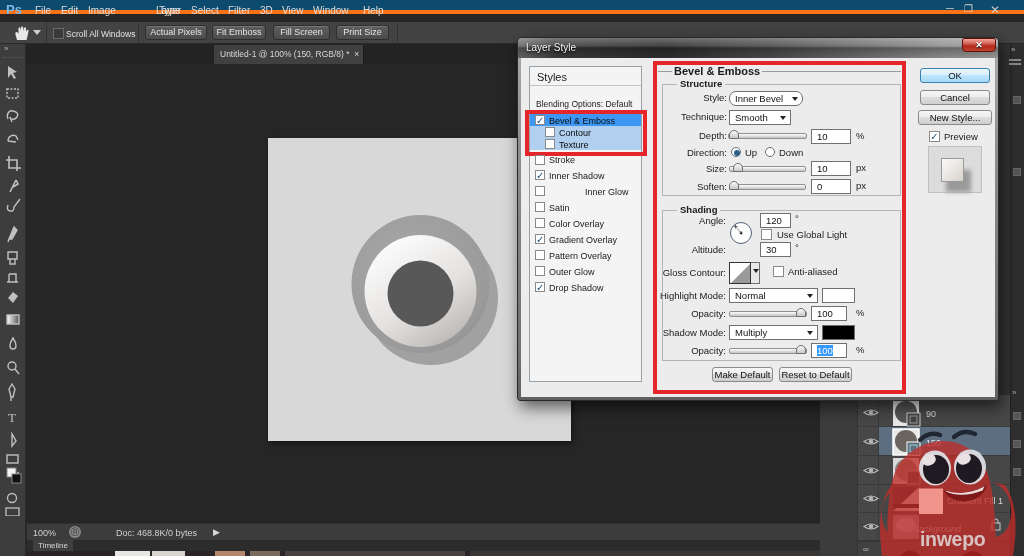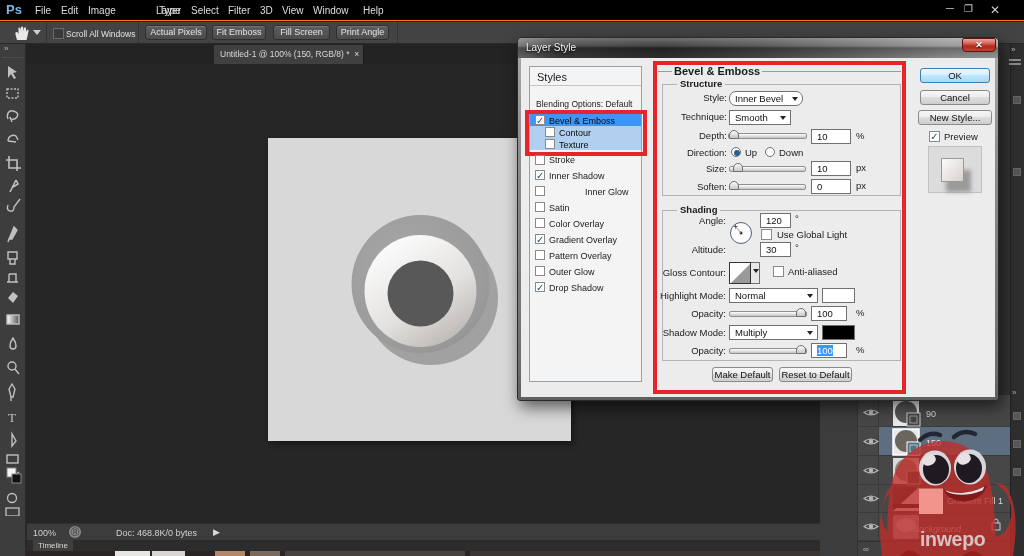--- a/index.html
+++ b/index.html
@@ -15,21 +15,21 @@
   .track { position:absolute; height:6px; background:linear-gradient(#fefefe,#c4c4c4); border:1px solid #909090; border-radius:2px; }
   .th { position:absolute; width:10px; height:9px; background:linear-gradient(#fbfbfb,#c8c8c8); border:1px solid #6f6f6f; border-radius:5px 5px 1px 1px; }
   .cb { position:absolute; width:11px; height:11px; background:#fff; border:1px solid #8a8a8a; font-size:10px; line-height:10px; color:#21527b; text-align:center; }
   .wbtn { position:absolute; background:linear-gradient(#f6f6f6,#ededed 45%,#dddddd 50%,#cecece); border:1px solid #8a8a8a; border-radius:3px; font-size:9.5px; white-space:nowrap; text-align:center; color:#111; }
   .menu { top:5px; font-size:10px; color:#dedede; }
   .gt { position:absolute; font-size:9.5px; font-weight:bold; color:#1a1a1a; background:#ececec; padding:0 3px; }
 </style>
 </head>
 <body>
 
-<div class="abs" style="left:0;top:0;width:1024px;height:21px;background:#000000;border-bottom:1px solid #f97316;">
+<div class="abs" style="left:0;top:0;width:1024px;height:14px;background:#0c4a6e;border-bottom:4px solid #f97316;">
   <span class="abs" style="left:6px;top:2px;font-size:13px;font-weight:bold;color:#7db8e8;">Ps</span>
   <span class="abs menu" style="left:35px;">File</span>
   <span class="abs menu" style="left:61px;">Edit</span>
   <span class="abs menu" style="left:88px;">Image</span>
   <span class="abs menu" style="left:124px;margin-left:32px;">Layer</span>
   <span class="abs menu" style="left:159px;">Type</span>
   <span class="abs menu" style="left:191px;">Select</span>
   <span class="abs menu" style="left:228px;">Filter</span>
   <span class="abs menu" style="left:260px;">3D</span>
   <span class="abs menu" style="left:282px;">View</span>
@@ -48,21 +48,21 @@
   <span class="abs" style="left:46px;top:0;height:22px;border-left:1px solid #333;"></span>
   <span class="abs" style="left:53px;top:6px;width:11px;height:11px;background:#3a3a3a;border:1px solid #6a6a6a;"></span>
   <span class="abs" style="left:66px;top:7px;font-size:8.5px;color:#e2e2e2;">Scroll All Windows</span>
   <span class="abs" style="left:138px;top:0;height:22px;border-left:1px solid #333;"></span>
   <span class="abs psbtn" style="left:145px;top:25px;"></span>
 </div>
 
 <div class="abs" style="left:145px;top:25px;width:62px;height:15px;background:linear-gradient(#5e5e5e,#4c4c4c);border:1px solid #2e2e2e;border-radius:3px;color:#e5e5e5;font-size:9px;text-align:center;line-height:13px;box-shadow:inset 0 1px 0 #757575;white-space:nowrap;">Actual Pixels</div>
 <div class="abs" style="left:212px;top:25px;width:54px;height:15px;background:linear-gradient(#5e5e5e,#4c4c4c);border:1px solid #2e2e2e;border-radius:3px;color:#e5e5e5;font-size:9px;text-align:center;line-height:13px;box-shadow:inset 0 1px 0 #757575;white-space:nowrap;">Fit Emboss</div>
 <div class="abs" style="left:273px;top:25px;width:57px;height:15px;background:linear-gradient(#5e5e5e,#4c4c4c);border:1px solid #2e2e2e;border-radius:3px;color:#e5e5e5;font-size:9px;text-align:center;line-height:13px;box-shadow:inset 0 1px 0 #757575;white-space:nowrap;">Fill Screen</div>
-<div class="abs" style="left:336px;top:25px;width:53px;height:15px;background:linear-gradient(#5e5e5e,#4c4c4c);border:1px solid #2e2e2e;border-radius:3px;color:#e5e5e5;font-size:9px;text-align:center;line-height:13px;box-shadow:inset 0 1px 0 #757575;white-space:nowrap;">Print Angle</div>
+<div class="abs" style="left:336px;top:25px;width:53px;height:15px;background:linear-gradient(#5e5e5e,#4c4c4c);border:1px solid #2e2e2e;border-radius:3px;color:#e5e5e5;font-size:9px;text-align:center;line-height:13px;box-shadow:inset 0 1px 0 #757575;white-space:nowrap;">Print Size</div>
 <div class="abs" style="left:397px;top:22px;height:22px;border-left:1px solid #333;"></div>
 
 <div class="abs" style="left:0;top:44px;width:1024px;height:20px;background:#232323;">
   <div class="abs" style="left:214px;top:1px;width:150px;height:19px;background:#404040;border-right:1px solid #1d1d1d;color:#d8d8d8;font-size:8.5px;line-height:19px;padding-left:6px;white-space:nowrap;overflow:hidden;">Untitled-1 @ 100% (150, RGB/8) * &nbsp;×</div>
 </div>
 
 <div class="abs" style="left:0;top:44px;width:26px;height:512px;background:#3d3d3d;border-right:1px solid #2a2a2a;">
   <span class="abs" style="left:4px;top:0px;font-size:8px;color:#b5b5b5;">»</span>
   <div class="abs" style="left:3px;top:13px;width:20px;border-top:1px dotted #5a5a5a;"></div>
 </div>

